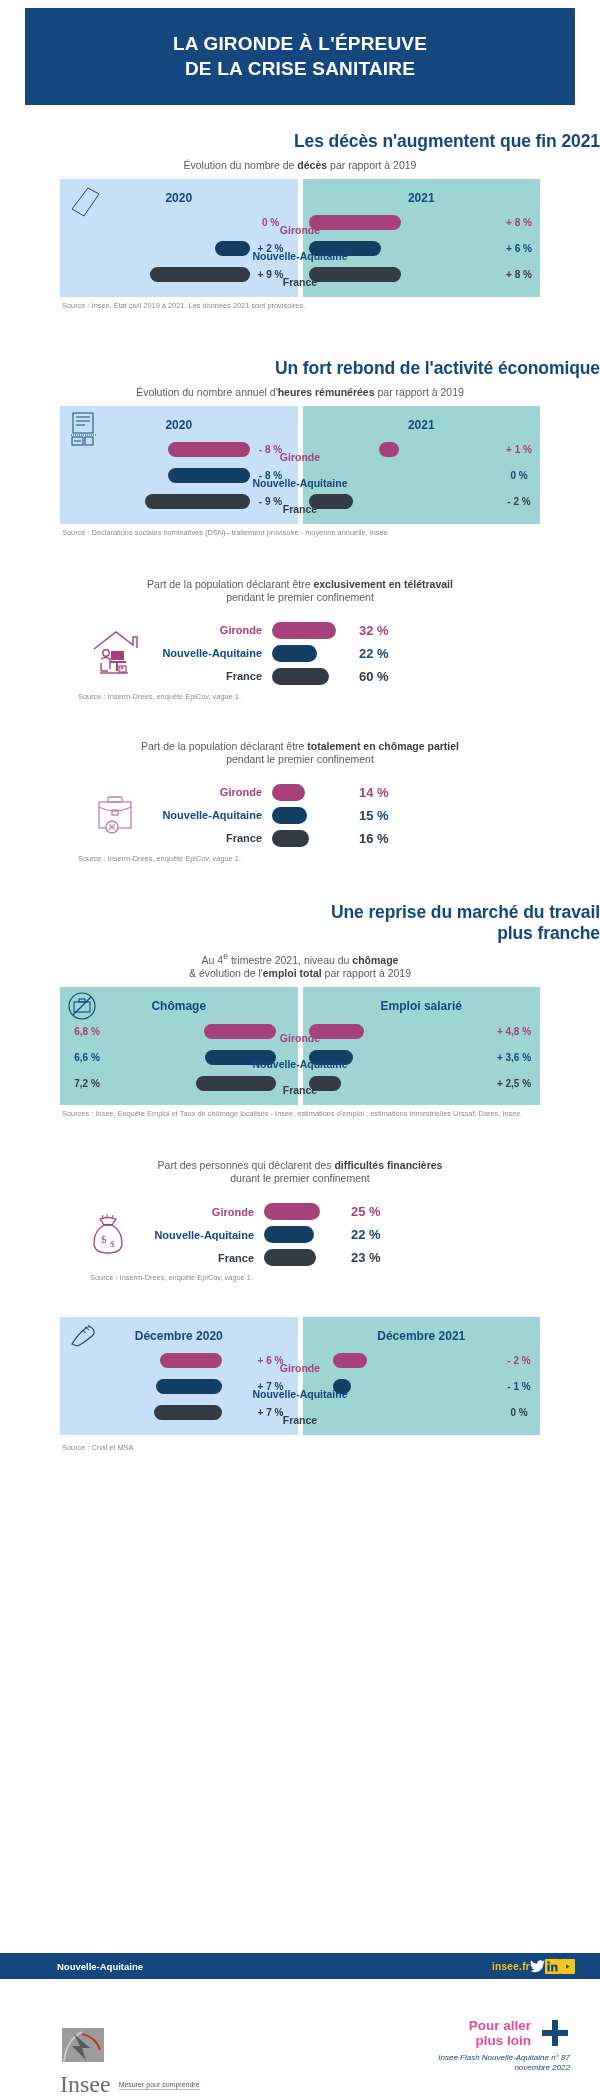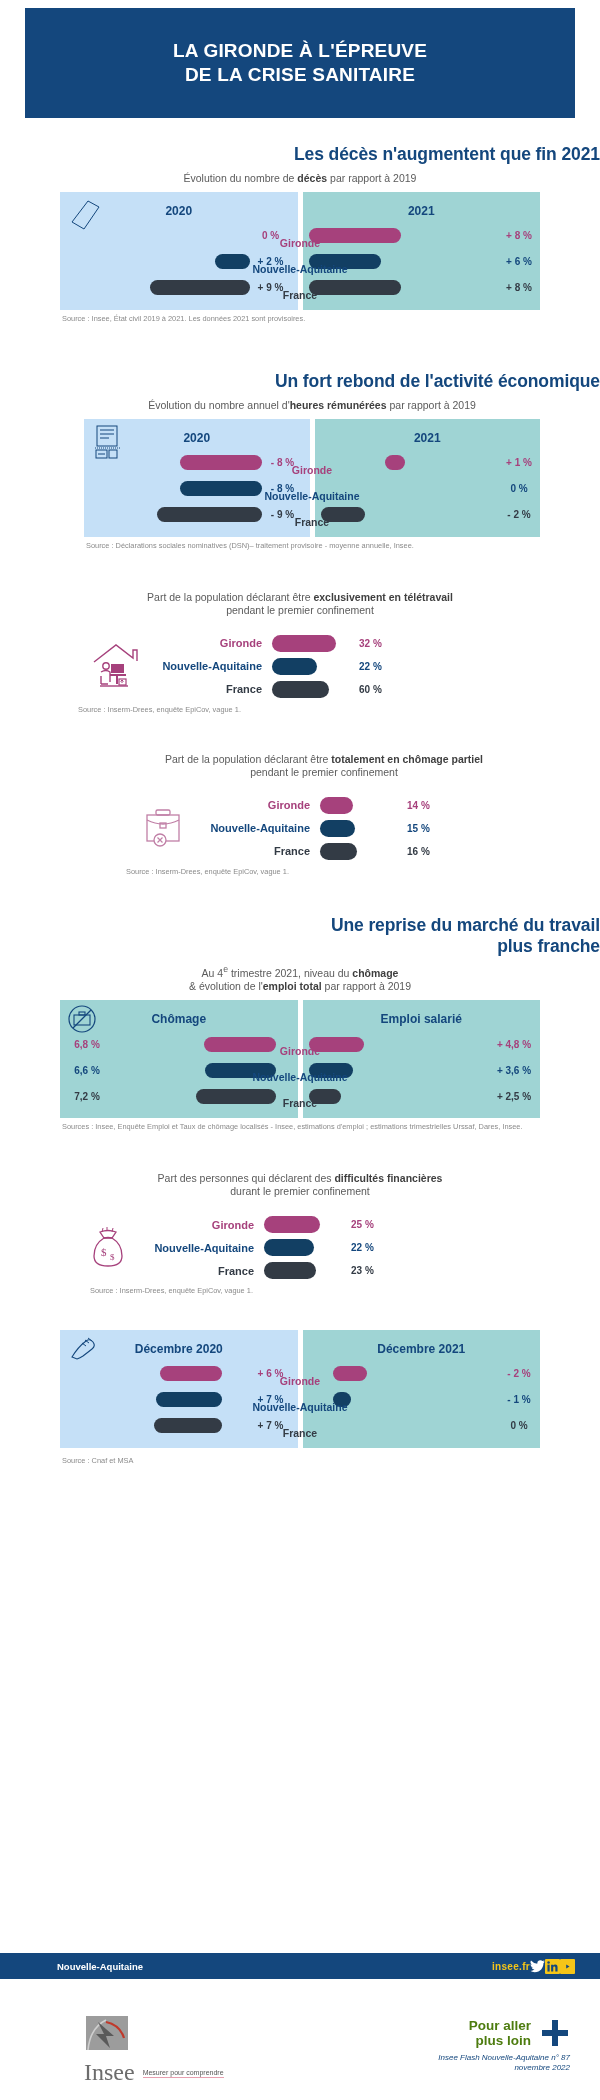--- a/index.html
+++ b/index.html
@@ -9,21 +9,21 @@
     background:#ffffff;
     color:#1c3f6e;
     overflow:hidden;
   }
   .page { width:600px; height:2100px; position:relative; }
 
   
   .header {
     margin:8px 25px 0 25px;
     background:#14477d;
-    height:110px;
+    height:97px;
     display:flex; align-items:center; justify-content:center;
   }
   .header-title {
     color:#fff; font-weight:bold; font-size:19px; line-height:1.28;
     text-align:center; letter-spacing:.2px;
   }
 
   
   .sec-title {
     text-align:right; color:#14477d; font-weight:bold;
@@ -82,46 +82,46 @@
   .b-fr  { background:#333b45; }
 
   
   .simple { display:flex; align-items:center; margin:14px 0 0 0; padding-left:88px; }
   .simple-icon { width:56px; height:60px; flex:none; }
   .simple-rows { flex:1; }
   .srow { height:23px; display:flex; align-items:center; }
   .slab { width:128px; text-align:right; font-size:11px; font-weight:bold; padding-right:10px; }
   .sbarwrap { width:78px; display:flex; align-items:center; }
   .sbar { height:17px; border-radius:9px; }
-  .sval { font-size:10px; font-weight:bold; padding-left:9px; }
+  .sval { font-size:13px; font-weight:bold; padding-left:9px; }
 
   
   .footer-bar {
     position:absolute; left:0; right:0; top:1945px; height:26px;
     background:#14477d; display:flex; align-items:center;
   }
   .footer-region {
     color:#fff; font-weight:bold; font-size:9.5px; margin-left:57px;
   }
   .footer-right {
     margin-left:auto; margin-right:25px; display:flex; align-items:center; 
   }
   .footer-url { color:#f5c518; font-weight:bold; font-size:10px; letter-spacing:.3px; }
   .sicon { width:15px; height:15px; display:flex; align-items:center; justify-content:center; }
   .sicon.box { background:#f5c518; border-radius:1px; }
 
   .footer-body { position:absolute; left:0; right:0; top:1990px; height:110px; }
-  .insee-logo { position:absolute; left:60px; top:18px; display:flex; align-items:flex-end;margin-left:24px; }
+  .insee-logo { position:absolute; left:60px; top:30px; display:flex; align-items:flex-end; }
   .logo-mark { width:44px; height:46px; position:relative; }
   .logo-word { font-family:"Liberation Serif", serif; font-size:24px; color:#6d6d6d; letter-spacing:0px; line-height:.9; }
   .logo-tag { font-size:7px; color:#555; border-bottom:1px solid #e8a0b0; padding-bottom:1px; margin-left:8px; margin-bottom:6px; }
 
   .pour-aller { position:absolute; right:30px; top:20px; text-align:right; }
   .pa-line { display:flex; align-items:center; justify-content:flex-end; gap:9px; }
-  .pa-text { color:#4d7c0f; font-weight:bold; font-size:13.5px; line-height:1.12; text-align:right; }
+  .pa-text { color:#ec4899; font-weight:bold; font-size:13.5px; line-height:1.12; text-align:right; }
   .pa-sub { color:#14477d; font-size:8px; font-style:italic; line-height:1.25; margin-top:5px; text-align:right; }
 </style>
 </head>
 <body>
 
 <div class="page">
 
   <div class="header">
     <div class="header-title">
       <div>LA GIRONDE À L'ÉPREUVE</div>
@@ -188,21 +188,21 @@
       </div>
       <div class="center-labels" style="top:38px;">
         <div class="clab c-gir">Gironde</div>
         <div class="clab c-na">Nouvelle-Aquitaine</div>
         <div class="clab c-fr">France</div>
       </div>
     </div>
     <div class="source">Source : Insee, État civil 2019 à 2021. Les données 2021 sont provisoires.</div>
   </div>
 
-  <div style="margin-top:47px;margin-left:24px;">
+  <div style="margin-top:47px;">
     <div class="sec-title">Un fort rebond de l'activité économique</div>
     <div class="sec-sub">
       <span>Évolution du nombre annuel d'</span><b>heures rémunérées</b><span> par rapport à 2019</span>
     </div>
 
     <div class="chart-block">
       <div class="panels">
         <div class="panel left">
           <div class="panel-head">2020</div>
           <div class="prow">
@@ -303,21 +303,21 @@
           <div class="sbarwrap">
               <div class="sbar b-fr" style="width:57px;"></div>
             </div>
           <div class="sval c-fr">60 %</div>
         </div>
       </div>
     </div>
     <div class="source c2">Source : Inserm-Drees, enquête EpiCov, vague 1.</div>
   </div>
 
-  <div style="margin-top:38px;padding-left:48px;">
+  <div style="margin-top:38px;">
     <div class="sec-sub">
       <span>Part de la population déclarant être </span><b>totalement en chômage partiel</b><br>
       <span>pendant le premier confinement</span>
     </div>
     <div class="simple">
       <svg class="simple-icon" viewBox="0 0 56 56">
         <rect x="20" y="10" width="14" height="5" rx="1.5" fill="none" stroke="#c07fa6" stroke-width="1.3"></rect>
         <rect x="11" y="15" width="32" height="26" fill="none" stroke="#c07fa6" stroke-width="1.3"></rect>
         <path d="M11 20 q16 8 32 0" fill="none" stroke="#c07fa6" stroke-width="1.3"></path>
         <rect x="24" y="23" width="6" height="5" fill="none" stroke="#c07fa6" stroke-width="1.3"></rect>

